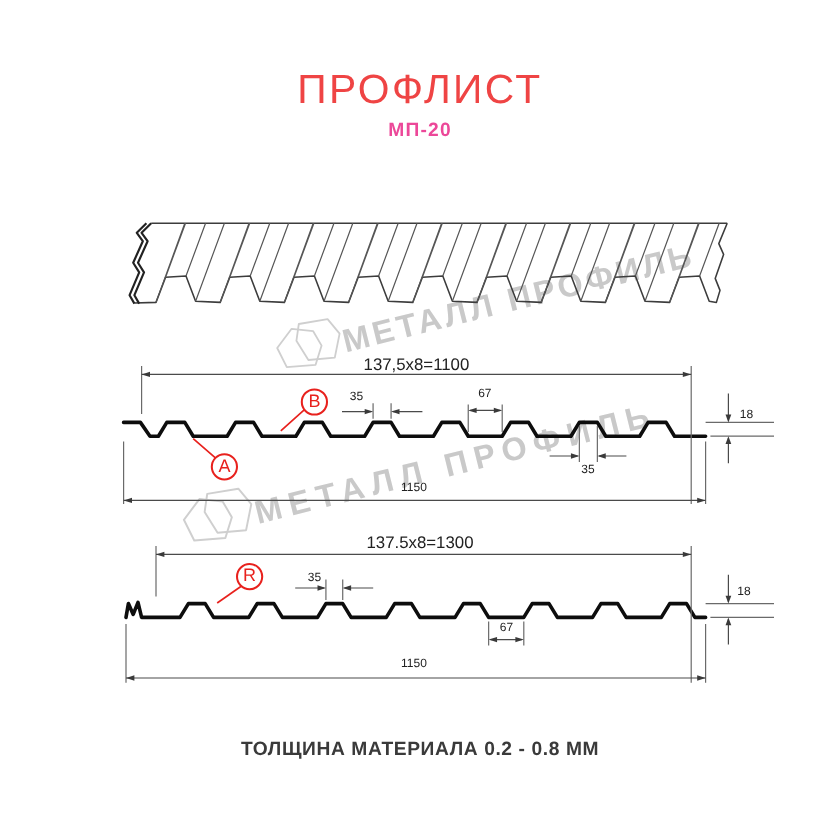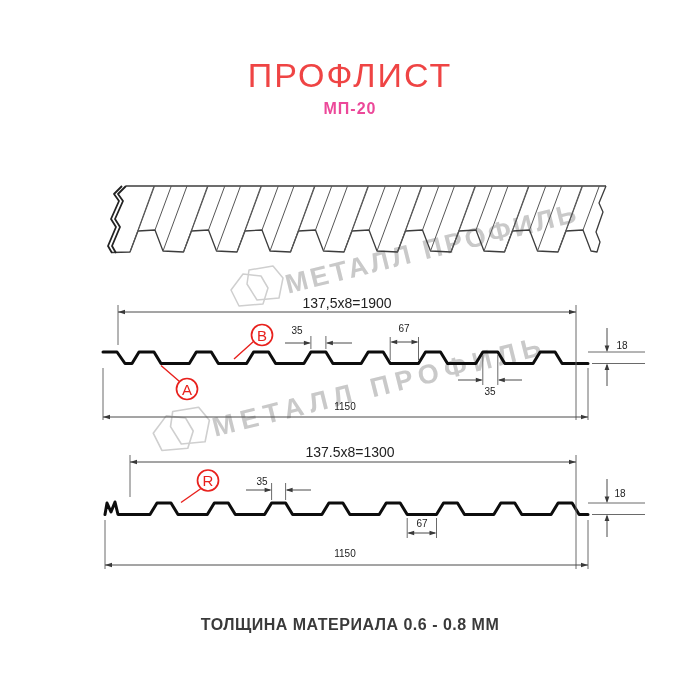--- a/index.html
+++ b/index.html
@@ -97,23 +97,23 @@
     <polygon class="ah" points="607,503 604.6,496.5 609.4,496.5"></polygon>
     <polygon class="ah" points="607,514.5 604.6,521 609.4,521"></polygon>
 
     <path class="red-line" d="M201,488.5 L181,502.5"></path>
     <circle class="red-circ" cx="208" cy="480.5" r="10.5"></circle>
   </g>
 </svg>
 
 <div class="abs center-text title">ПРОФЛИСТ</div>
 <div class="abs center-text subtitle">МП-20</div>
-<div class="abs center-text footnote">ТОЛЩИНА МАТЕРИАЛА 0.6 - 0.8 ММ</div>
+<div class="abs center-text footnote">ТОЛЩИНА МАТЕРИАЛА 0.2 - 0.8 ММ</div>
 
-<div class="lbl lbl-big" style="left:347px;top:303px;">137,5x8=1900</div>
+<div class="lbl lbl-big" style="left:347px;top:303px;">137,5x8=1100</div>
 <div class="lbl" style="left:297px;top:331px;">35</div>
 <div class="lbl" style="left:404px;top:329px;">67</div>
 <div class="lbl" style="left:622px;top:346px;">18</div>
 <div class="lbl" style="left:490px;top:392px;">35</div>
 <div class="lbl" style="left:345px;top:407px;">1150</div>
 <div class="lbl red-letter" style="left:187px;top:389px;">А</div>
 <div class="lbl red-letter" style="left:262px;top:335px;">В</div>
 
 <div class="lbl lbl-big" style="left:350px;top:452px;">137.5x8=1300</div>
 <div class="lbl" style="left:262px;top:482px;">35</div>

